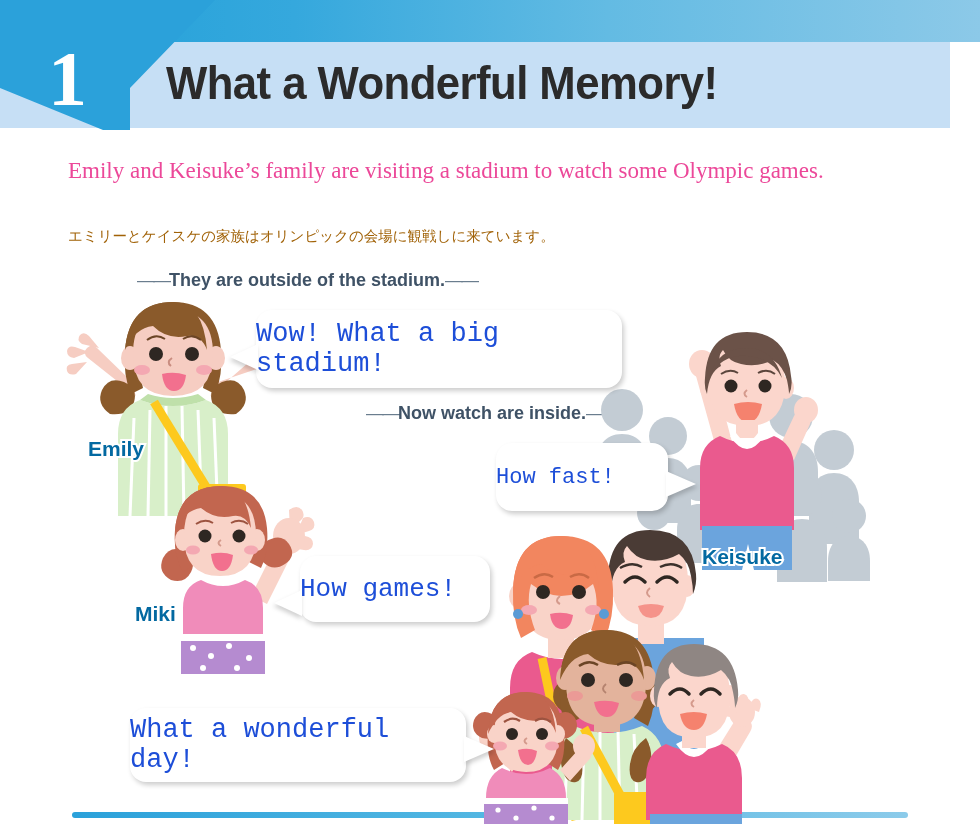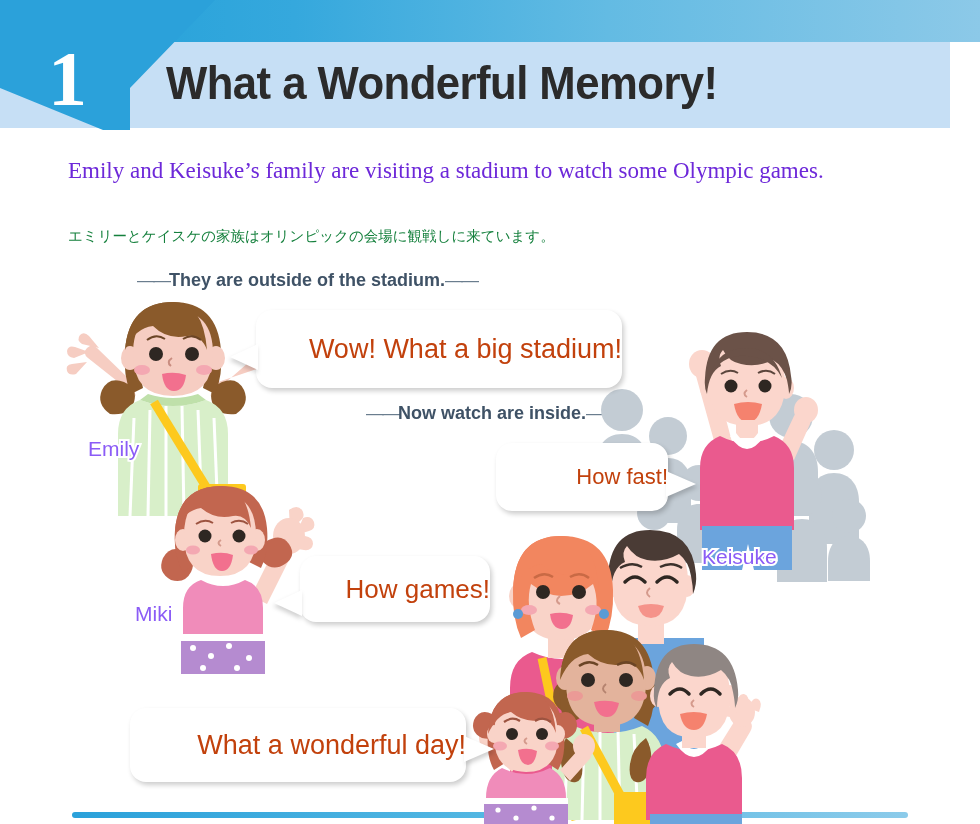--- a/index.html
+++ b/index.html
@@ -44,48 +44,48 @@
     line-height:62px;
     font-family:"Liberation Sans", sans-serif;
     transform: scaleX(0.93); transform-origin: left center;
     white-space:nowrap;
   }
 
   
   .intro-en {
     position:absolute; left:68px; top:152px; width:820px;
     font-family:"Liberation Serif", serif;
-    font-size:23px; color:#6d28d9; line-height:37px;
+    font-size:23px; color:#ec4899; line-height:37px;
   }
   .intro-ja {
     position:absolute; left:68px; top:225px; width:820px;
     font-family:"DejaVu Sans", sans-serif;
-    font-size:14.5px; color:#15803d; line-height:22px;
+    font-size:14.5px; color:#a16207; line-height:22px;
   }
 
   
   .caption {
     position:absolute;
     font-size:18px; font-weight:bold; color:#3f5266;
     white-space:nowrap;
     font-family:"Liberation Sans", sans-serif;
   }
   .caption .dash { color:#6a7d8e; font-weight:normal; letter-spacing:-2px; }
   #caption-outside { left:137px; top:270px; }
   #caption-inside  { left:366px; top:403px; }
 
   
   .bubble {
     position:absolute;
     background:#ffffff;
     border-radius:16px;
     box-shadow: 2px 3px 5px rgba(0,0,0,0.20);
-    font-family:Liberation Sans, sans-serif;
-    color:#c2410c;
-    display:flex; align-items:center; justify-content:flex-end;
+    font-family:Liberation Mono, monospace;
+    color:#1d4ed8;
+    display:flex; align-items:center; justify-content:flex-start;
     z-index: 30;
   }
   .bubble .tail {
     position:absolute; width:0; height:0;
   }
   
   .tail-left {
     left:-26px; top:34px;
     border-top:13px solid transparent;
     border-bottom:13px solid transparent;
@@ -102,21 +102,21 @@
   }
 
   #bubble-wow   { left:256px; top:310px; width:366px; height:78px; font-size:27px; }
   #bubble-fast  { left:496px; top:443px; width:172px; height:68px; font-size:22px; }
   #bubble-high  { left:300px; top:556px; width:190px; height:66px; font-size:26px; }
   #bubble-day   { left:130px; top:708px; width:336px; height:74px; font-size:27px; }
 
   
   .name-label {
     position:absolute;
-    font-size:21px; font-weight:normal; color:#8b5cf6;
+    font-size:21px; font-weight:bold; color:#0369a1;
     font-family:"Liberation Sans", sans-serif;
     -webkit-text-stroke: 4px #ffffff;
     paint-order: stroke fill;
     white-space:nowrap;
     z-index:40;
   }
   #name-emily   { left:88px;  top:437px; }
   #name-keisuke { left:702px; top:545px; }
   #name-miki    { left:135px; top:602px; }
 

